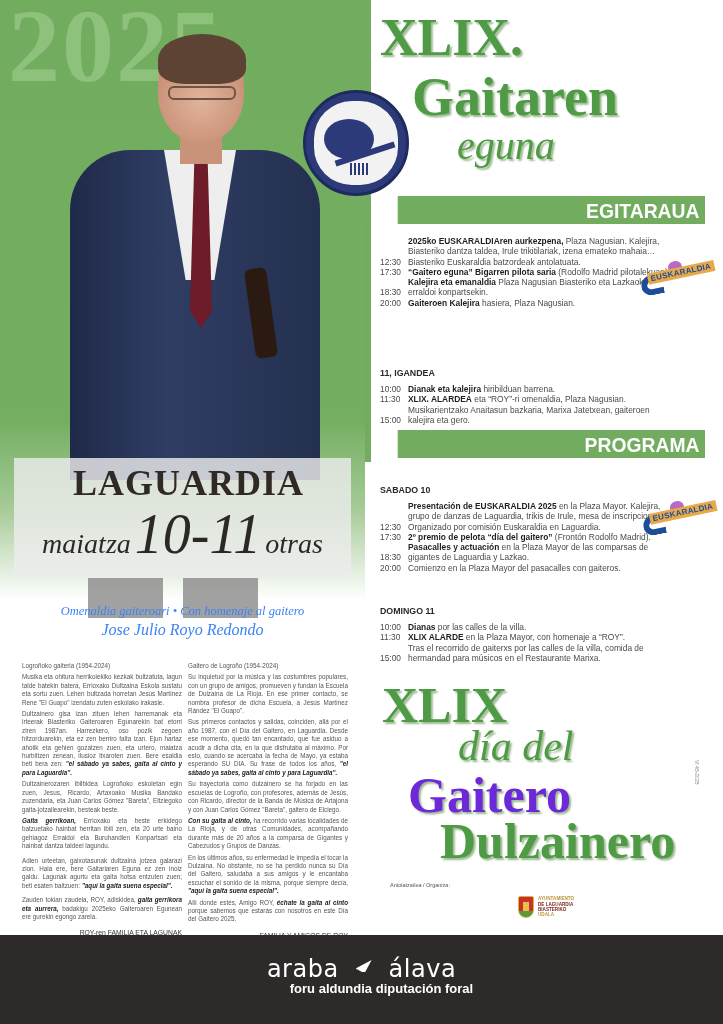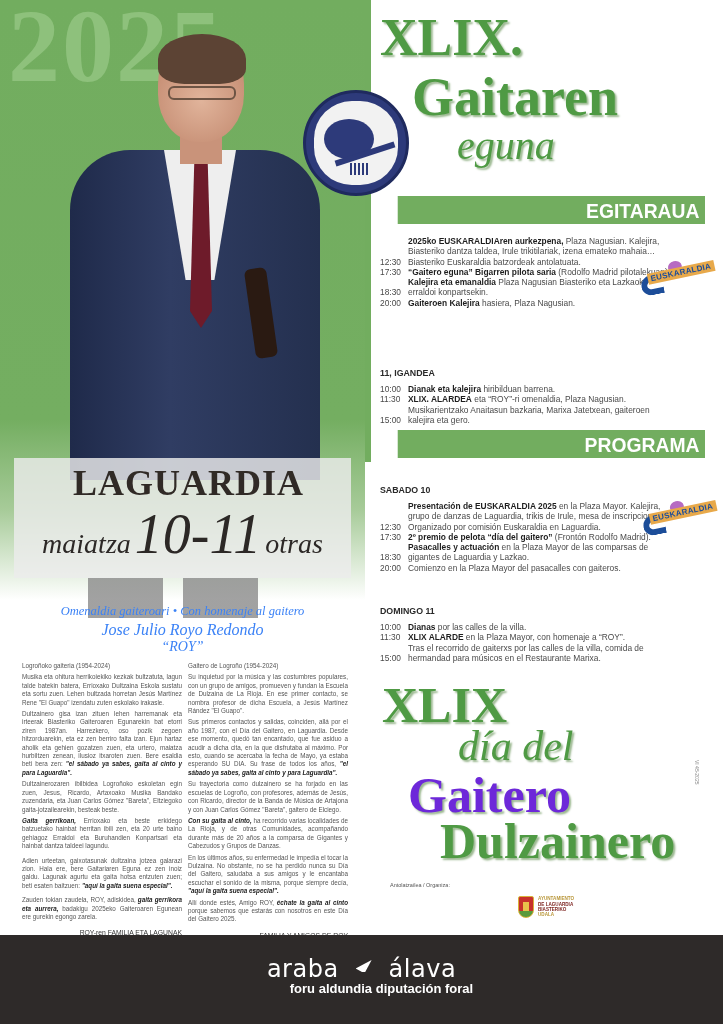--- a/index.html
+++ b/index.html
@@ -145,21 +145,20 @@
   <div class="pants-shadow"></div>
   <div class="laguardia">LAGUARDIA</div>
   <div class="dates-row">
     <span class="month">maiatza</span>
     <span class="days">10-11</span>
     <span class="month">otras</span>
   </div>
   <div class="homage">
     <div class="line1">Omenaldia gaiteroari • Con homenaje al gaitero</div>
     <div class="line2">Jose Julio Royo Redondo</div>
-    <div class="line3">“ROY”</div>
   </div>
 
   <div class="tribute-col col-left">
     <p class="heading">Logroñoko gaiteria (1954-2024)</p>
     <p>Musika eta ohitura herrikoiekiko kezkak bultzatuta, lagun talde batekin batera, Errioxako Dultzaina Eskola sustatu eta sortu zuen. Lehen bultzada horretan Jesús Martínez Rene "El Guapo" izendatu zuten eskolako irakasle.</p>
     <p><span>Dultzainero gisa izan zituen lehen harremanak eta irteerak Biasteriko Gaiteroaren Egunarekin bat etorri ziren 1987an. Harrezkero, oso pozik zegoen hitzorduarekin, eta ez zen berriro falta izan. Ejun hartaz aholik eta gehien gozatzen zuen, eta urtero, maiatza hurbiltzen zenean, ilusioz itxaroten zuen. Bere esaldia beti bera zen:</span> <b>"el sábado ya sabes, gaita al cinto y para Laguardia".</b></p>
     <p>Dultzainerozaren ibilbidea Logroñoko eskoletan egin zuen, Jesus, Ricardo, Artaxoako Musika Bandako zuzendaria, eta Juan Carlos Gómez "Bareta", Eltziegoko gaita-jotzailearekin, besteak beste.</p>
     <p><b>Gaita gerrikoan,</b> <span>Errioxako eta beste erkidego batzuetako hainbat herritan ibili zen, eta 20 urte baino gehiagoz Erraldoi eta Buruhandien Konpartsari eta hainbat dantza taldeei lagundu.</span></p>
     <p style="margin-top:6px"><span>Adien urteetan, gaixotasunak dultzaina jotzea galarazi zion. Hala ere, bere Gaitariaren Eguna ez zen inoiz galdu. Lagunak agurtu eta gaita hotsa entzuten zuen; beti esaten baitzuen:</span> <b>"aquí la gaita suena especial".</b></p>
     <p style="margin-top:6px"><span>Zauden tokian zaudela, ROY, adiskidea,</span> <b>gaita gerrikora eta aurrera,</b> <span>badakigu 2025eko Gaiteroaren Egunean ere gurekin egongo zarela.</span></p>

